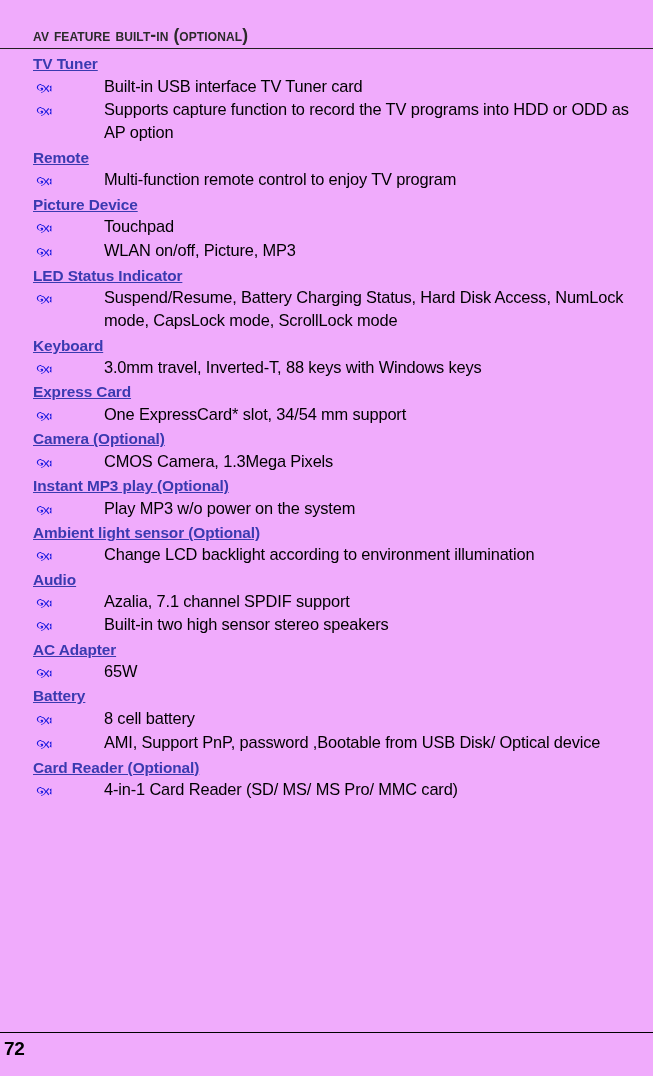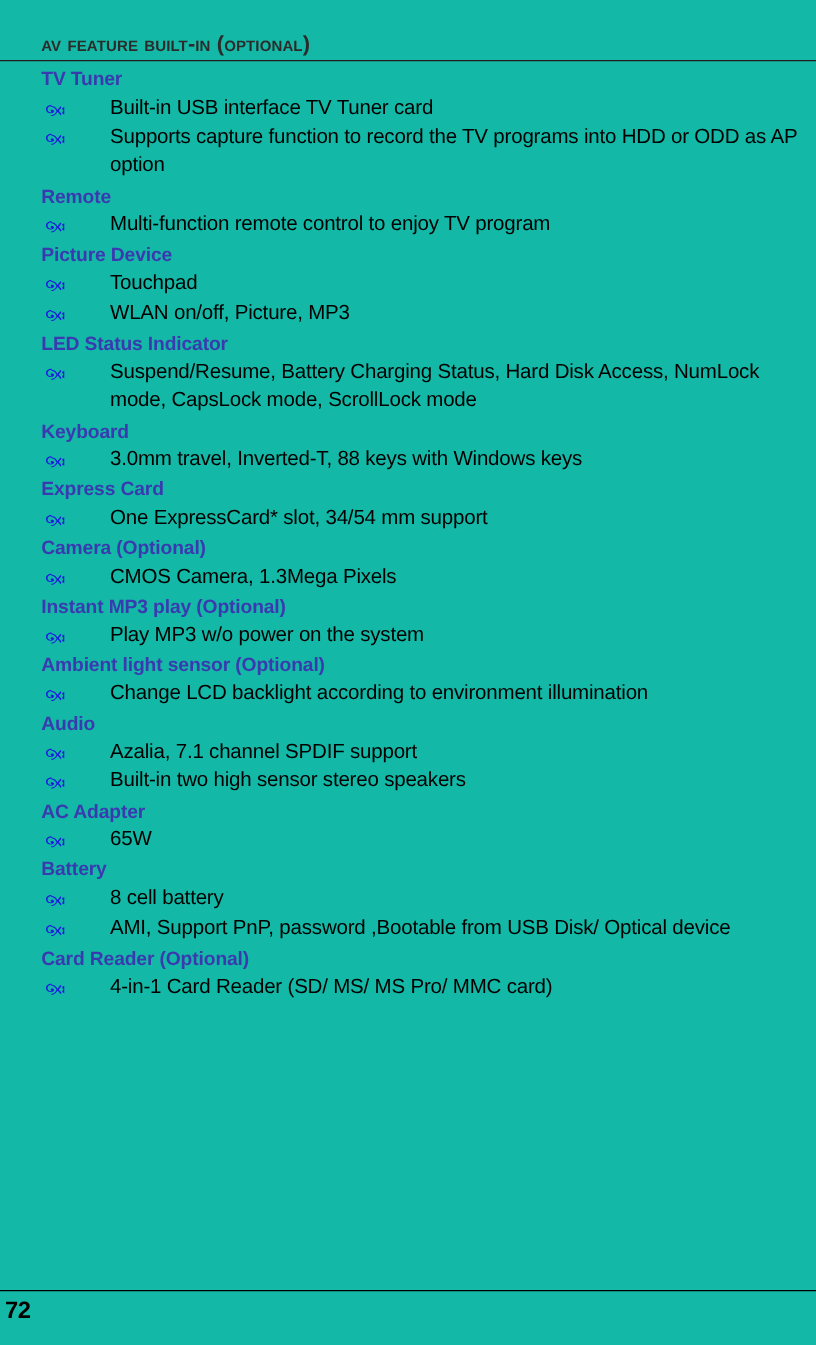--- a/index.html
+++ b/index.html
@@ -7,21 +7,21 @@
     padding: 0;
     background: #ffffff;
   }
   body {
     font-family: "Liberation Sans", sans-serif;
   }
   .page {
     position: relative;
     width: 653px;
     height: 1076px;
-    background: #14b8a6;
+    background: #f0abfc;
     overflow: hidden;
     box-sizing: border-box;
   }
   .content {
     position: absolute;
     left: 0;
     top: 0;
     right: 0;
     padding: 26px 4px 0 33px;
     box-sizing: border-box;
@@ -57,31 +57,33 @@
   }
   .section-heading {
     color: #3a3ab0;
     font-weight: bold;
     font-size: 15.4px;
     line-height: 1.33;
     letter-spacing: -0.1px;
     margin: 0;
     padding: 2px 0 0 0;
     white-space: nowrap;
+    text-decoration: underline;
   }
   .bullets {
     list-style: none;
     margin: 0;
     padding: 0;
   }
   .bullet-row {
     display: flex;
     align-items: flex-start;
     margin: 0;
     padding: 0 0 0 3px;
+    gap: 16px;
   }
   .bullet-glyph {
     flex: 0 0 auto;
     width: 52px;
     color: #1a1ae0;
     font-size: 15px;
     line-height: 1.5;
     font-family: "DejaVu Sans", sans-serif;
     user-select: none;
     position: relative;

